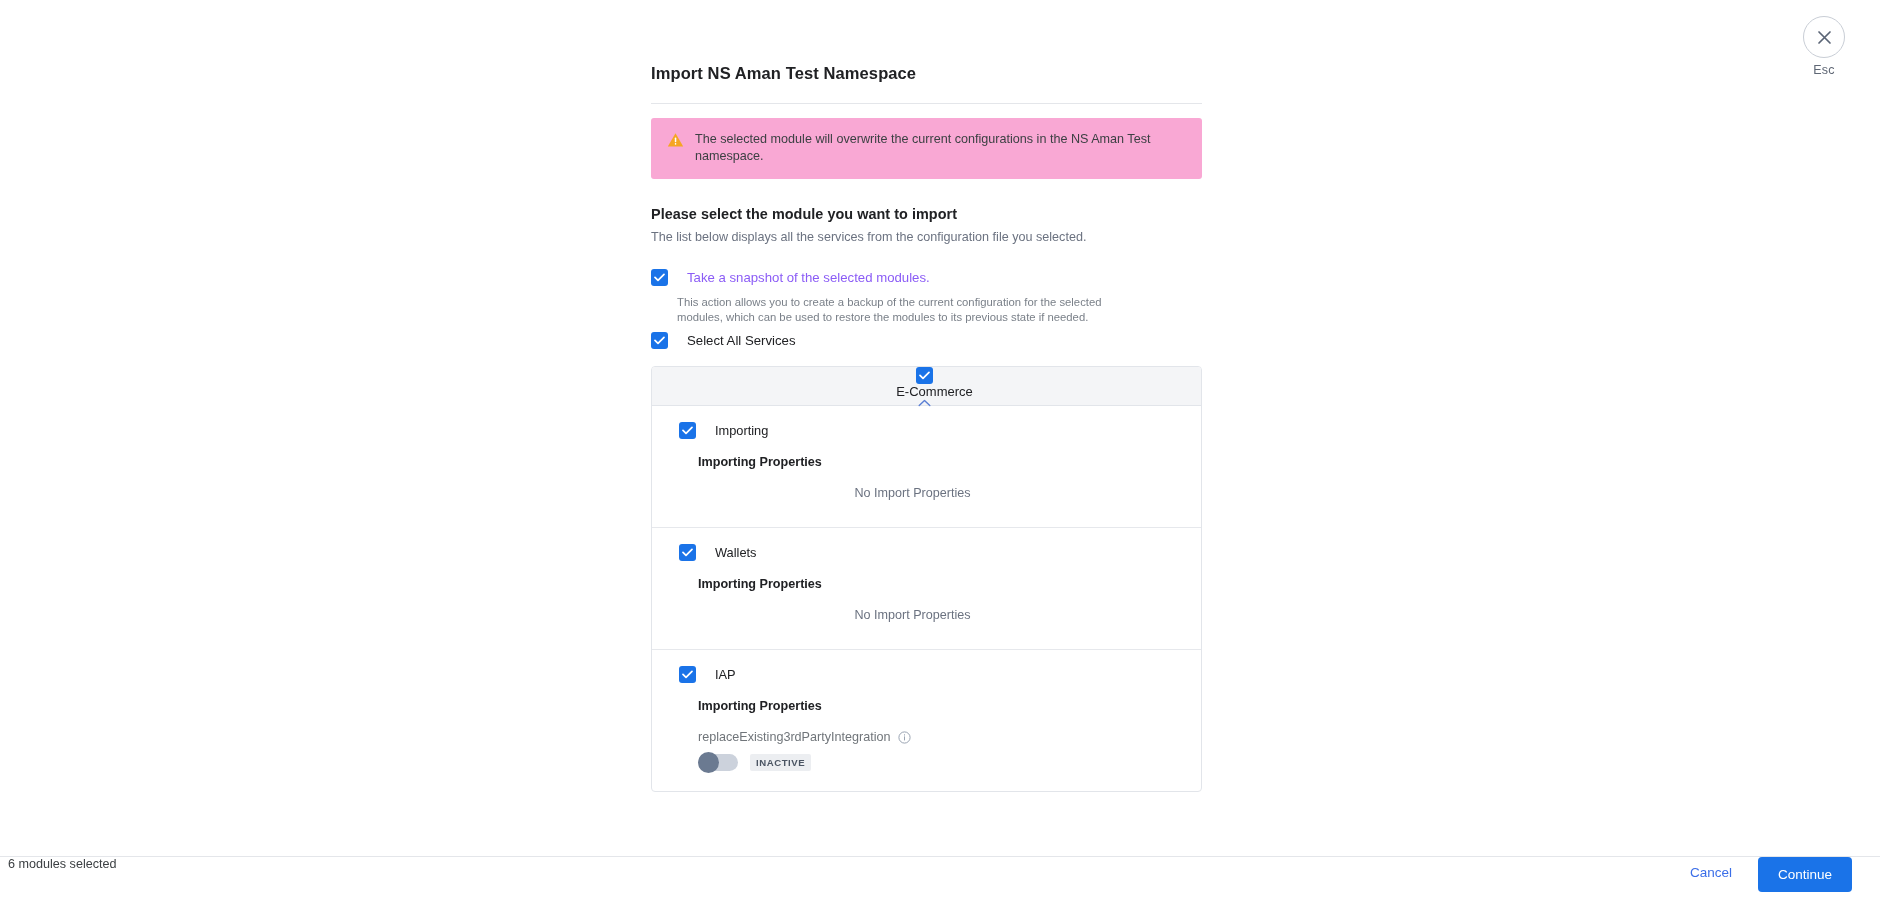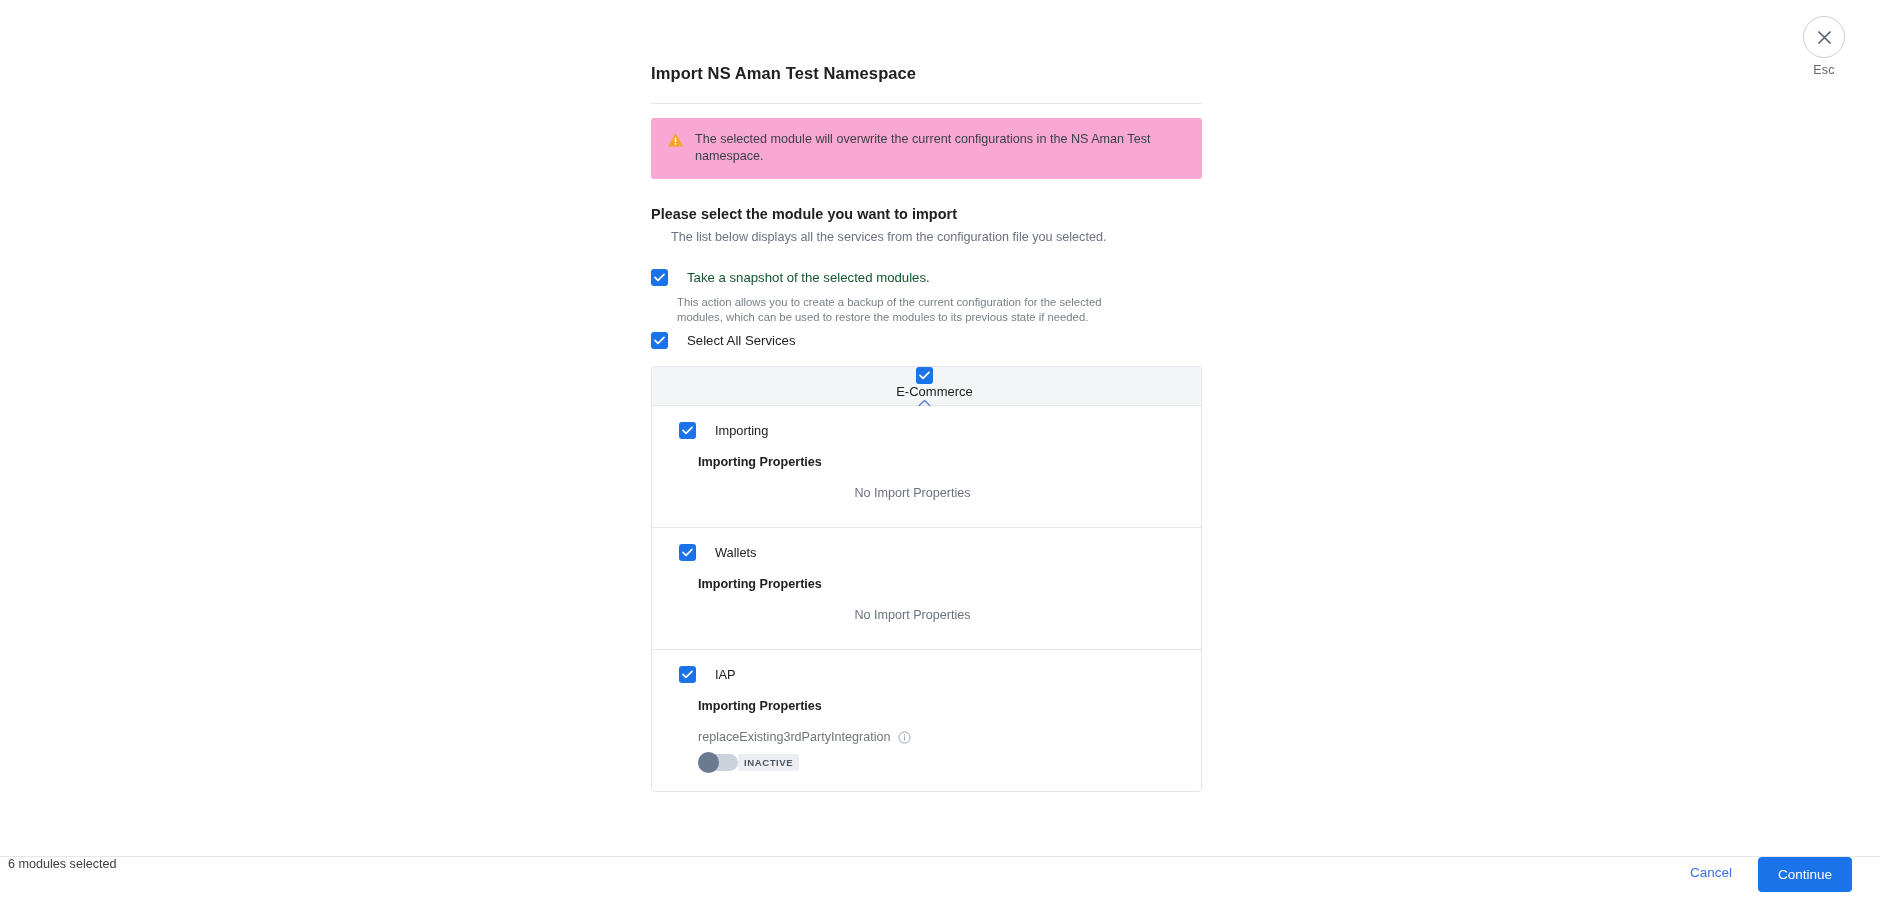--- a/index.html
+++ b/index.html
@@ -97,21 +97,20 @@
     font-size: 14.4px;
     font-weight: 700;
     color: #202124;
     letter-spacing: .05px;
   }
   .sec-sub {
     margin-top: 7px;
     font-size: 12.6px;
     color: #6b7280;
     line-height: 16px;
-    margin-left: 20px;
   }
 
   
   .cbx {
     width: 17px;
     height: 17px;
     border-radius: 3px;
     background: #1a73e8;
     flex: 0 0 auto;
     display: flex;
@@ -124,21 +123,21 @@
   .row {
     display: flex;
     align-items: center;
     gap: 0;
   }
 
   .snapshot-row { margin-top: 24px; }
   .snapshot-row .lbl {
     margin-left: 19px;
     font-size: 13.2px;
-    color: #14532d;
+    color: #8b5cf6;
   }
   .snapshot-desc {
     margin-top: 9px;
     margin-left: 26px;
     font-size: 11.3px;
     color: #7a8089;
     line-height: 15px;
     max-width: 436px;
   }
 
@@ -223,20 +222,21 @@
   .prop-name {
     font-size: 12.6px;
     color: #70757a;
   }
   .info-icon { display: flex; align-items: center; cursor: pointer; }
 
   .toggle-row {
     margin-top: 10px;
     display: flex;
     align-items: center;
+    gap: 12px;
   }
   .toggle {
     width: 40px;
     height: 17px;
     border-radius: 9px;
     background: #ccd2dc;
     position: relative;
     cursor: pointer;
     flex: 0 0 auto;
   }

